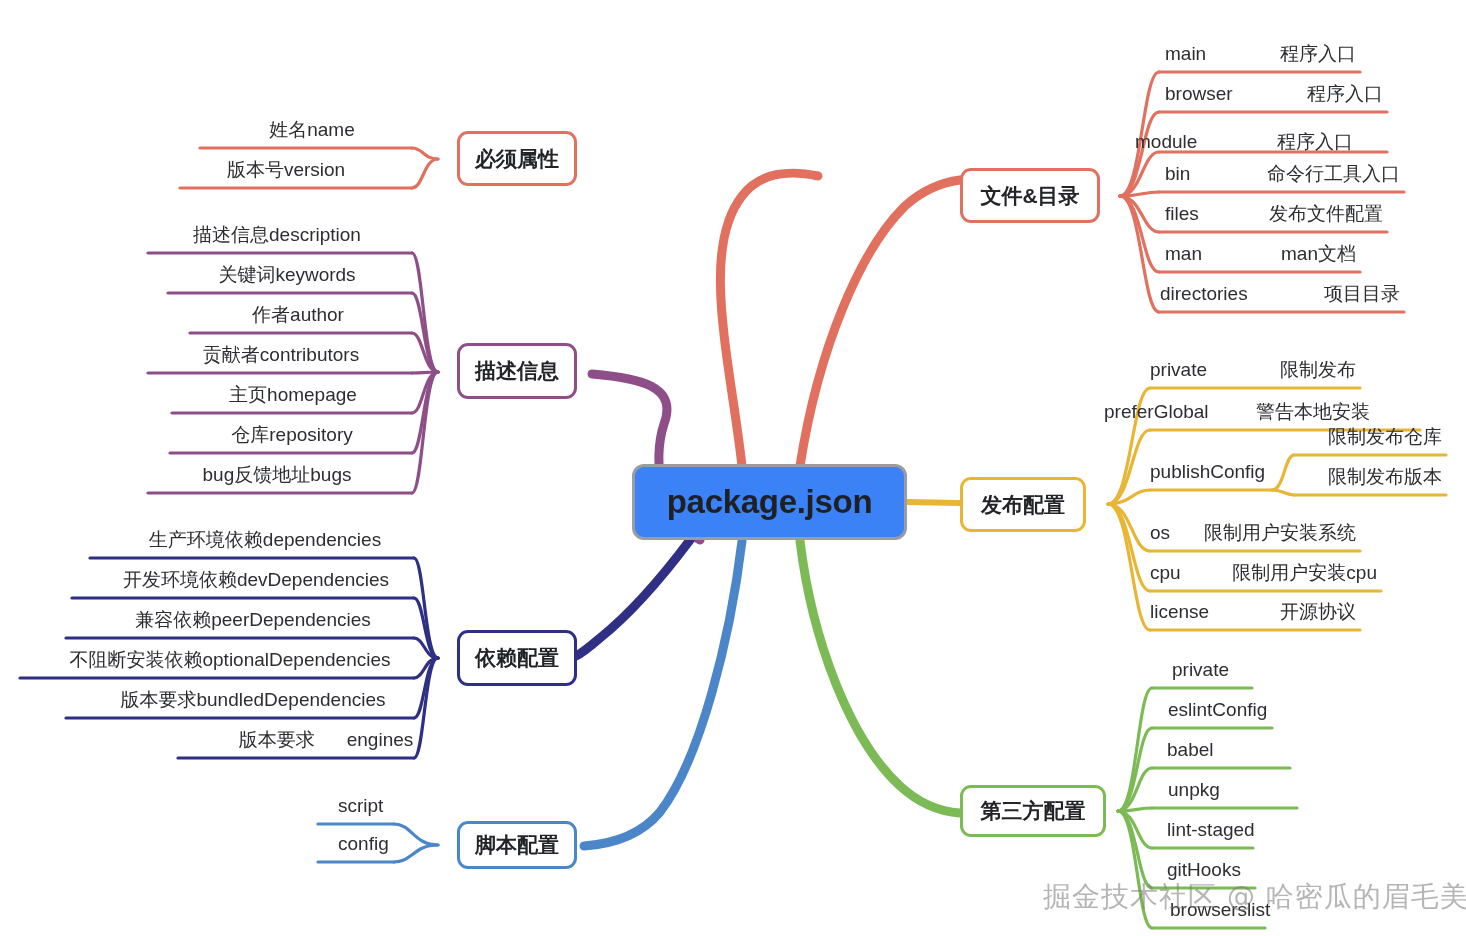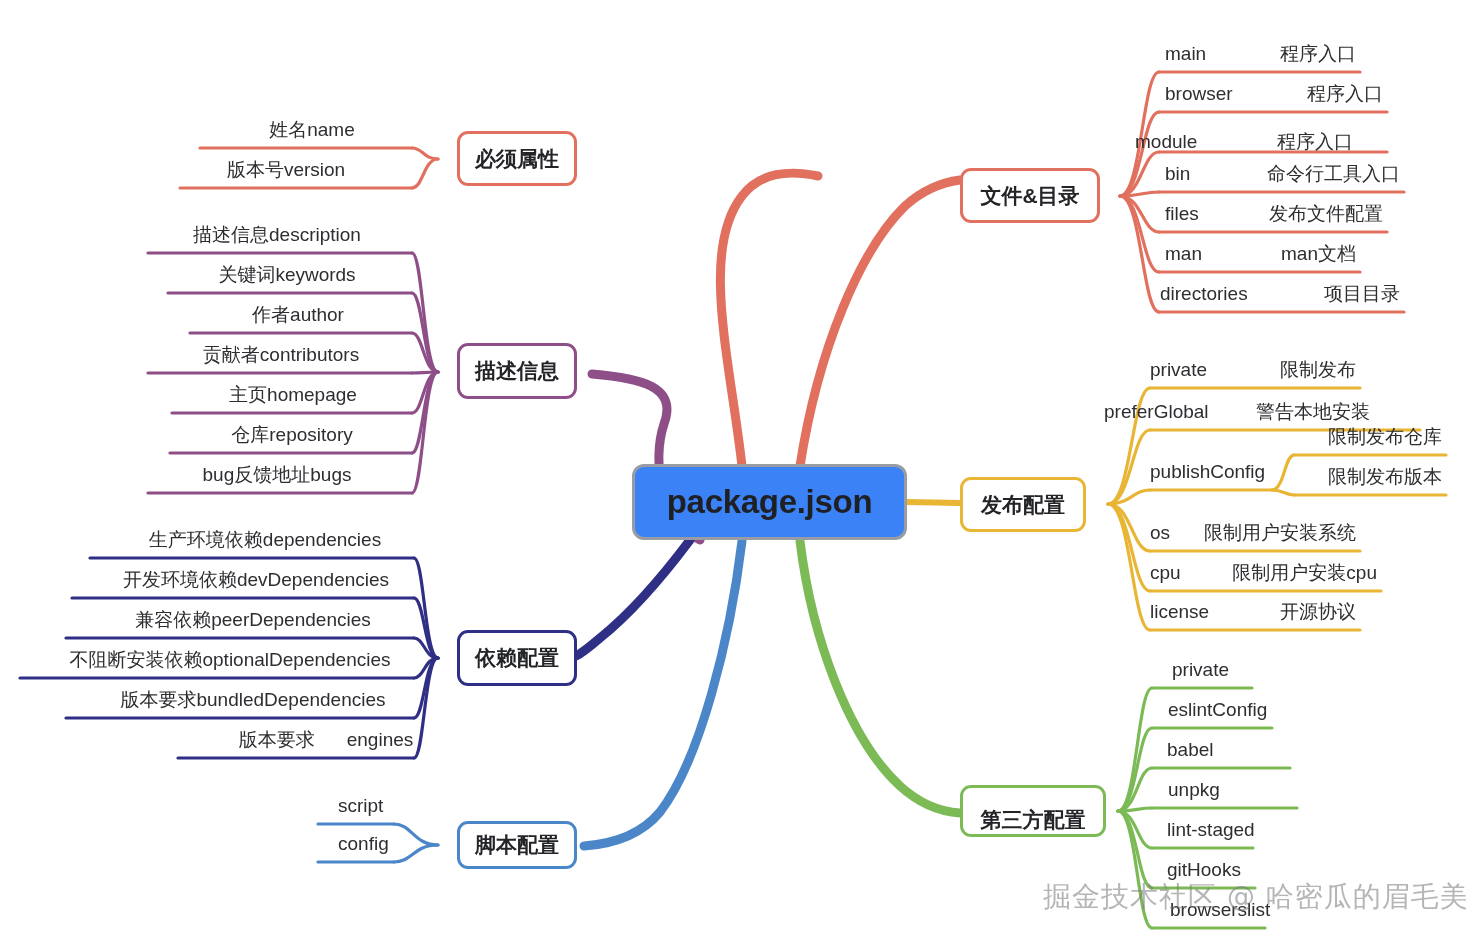--- a/index.html
+++ b/index.html
@@ -311,21 +311,21 @@
         <span class="en">限制用户安装系统</span>
       </div>
       <div class="leaf right-leaf" style="left: 1150px; top: 557px; width: 227px;">
         <span class="cn">cpu</span>
         <span class="en">限制用户安装cpu</span>
       </div>
       <div class="leaf right-leaf" style="left: 1150px; top: 596px; width: 206px;">
         <span class="cn">license</span>
         <span class="en">开源协议</span>
       </div>
-      <div class="branch-node" style="left: 960px; top: 785px; width: 146px; height: 52px; border-color: rgb(124, 186, 86); align-items: flex-end;">
+      <div class="branch-node" style="left: 960px; top: 785px; width: 146px; height: 52px; border-color: rgb(124, 186, 86);">
         <span>第三方配置</span>
       </div>
       <div class="leaf single" style="left: 1172px; top: 654px; width: 160px;">
         <span class="cn">private</span>
       </div>
       <div class="leaf single" style="left: 1168px; top: 694px; width: 160px;">
         <span class="cn">eslintConfig</span>
       </div>
       <div class="leaf single" style="left: 1167px; top: 734px; width: 160px;">
         <span class="cn">babel</span>

